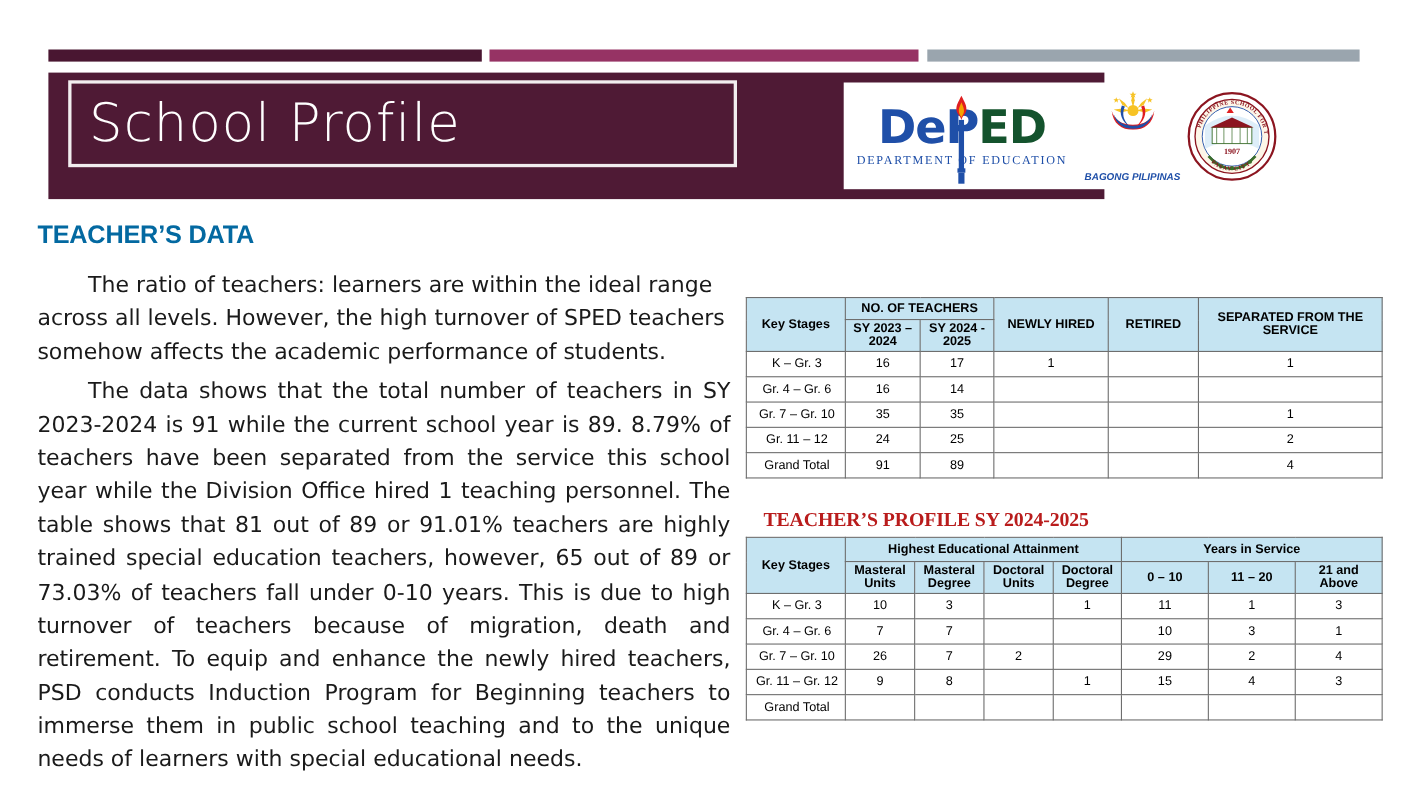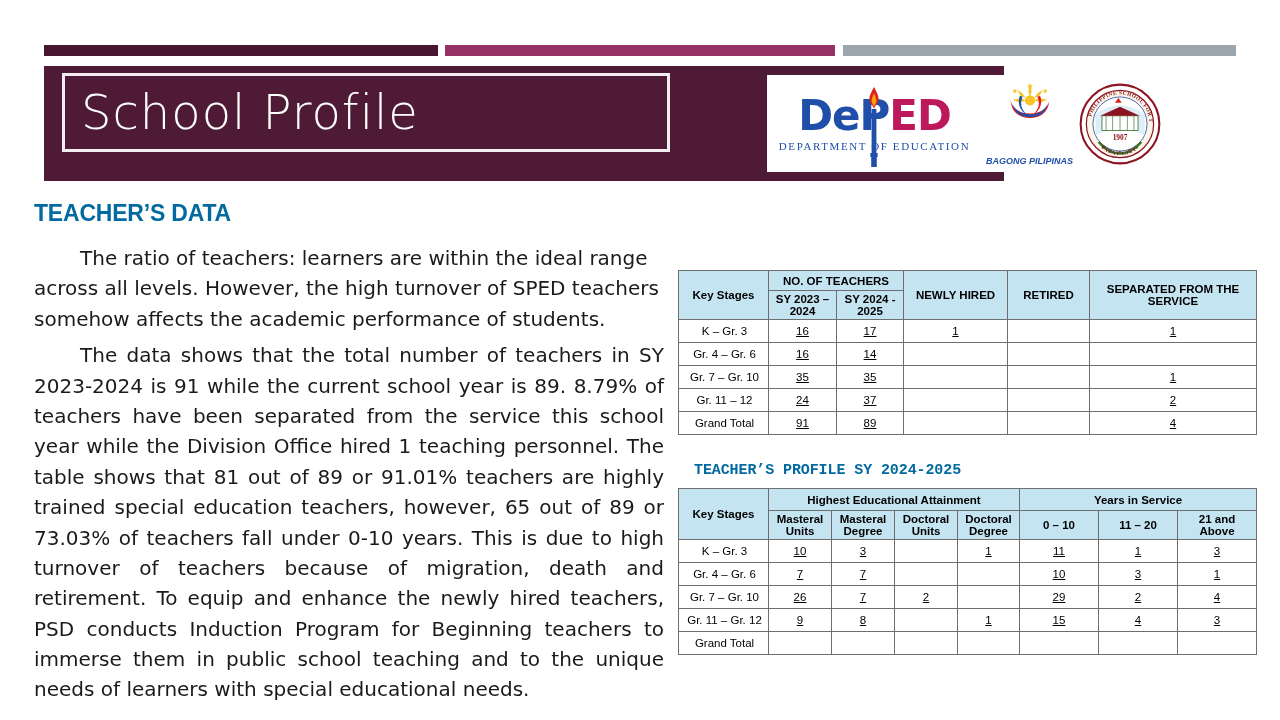--- a/index.html
+++ b/index.html
@@ -80,21 +80,21 @@
   .deped-word {
     font-family: "DejaVu Sans", sans-serif;
     font-size: 42px;
     font-weight: bold;
     letter-spacing: -1px;
     line-height: 1;
     position: relative;
     white-space: nowrap;
   }
   .deped-word .dep { color: #1F4FA8; }
-  .deped-word .ed  { color: #be185d; }
+  .deped-word .ed  { color: #14532d; }
   .torch {
     position: absolute;
     left: 50%;
     top: -10px;
     transform: translateX(-50%);
     width: 16px;
     height: 86px;
     z-index: 4;
   }
   .deped-sub {
@@ -169,34 +169,33 @@
     font-weight: bold;
     text-align: center;
   }
   .tbl td.stage {
     text-align: center;
     padding-left: 5px;
     font-weight: normal;
   }
   .tbl td.num {
     text-align: center;
-    text-decoration: underline;
   }
   .t1 { position: absolute; left: 678px; top: 270px; width: 578px; }
   .t1-r1 { height: 20px; }
   .t1-r2 { height: 28px; }
   .t1 tbody tr { height: 23px; }
 
   .tbl2-caption {
     position: absolute;
     left: 694px; top: 462px;
-    font-family: Liberation Mono, monospace;
-    font-size: 15px;
+    font-family: Liberation Serif, serif;
+    font-size: 18px;
     font-weight: bold;
-    color: #0369a1;
+    color: #b91c1c;
     letter-spacing: -0.1px;
   }
   .t2 { position: absolute; left: 678px; top: 488px; width: 578px; }
   .t2-r1 { height: 22px; }
   .t2-r2 { height: 28px; }
   .t2 tbody tr { height: 23px; }
 </style>
 </head>
 <body>
 
@@ -337,21 +336,21 @@
       <td class="stage">Gr. 7 – Gr. 10</td>
       <td class="num">35</td>
       <td class="num">35</td>
       <td class="num"></td>
       <td class="num"></td>
       <td class="num">1</td>
     </tr>
     <tr>
       <td class="stage">Gr. 11 – 12</td>
       <td class="num">24</td>
-      <td class="num">37</td>
+      <td class="num">25</td>
       <td class="num"></td>
       <td class="num"></td>
       <td class="num">2</td>
     </tr>
     <tr>
       <td class="stage">Grand Total</td>
       <td class="num">91</td>
       <td class="num">89</td>
       <td class="num"></td>
       <td class="num"></td>

